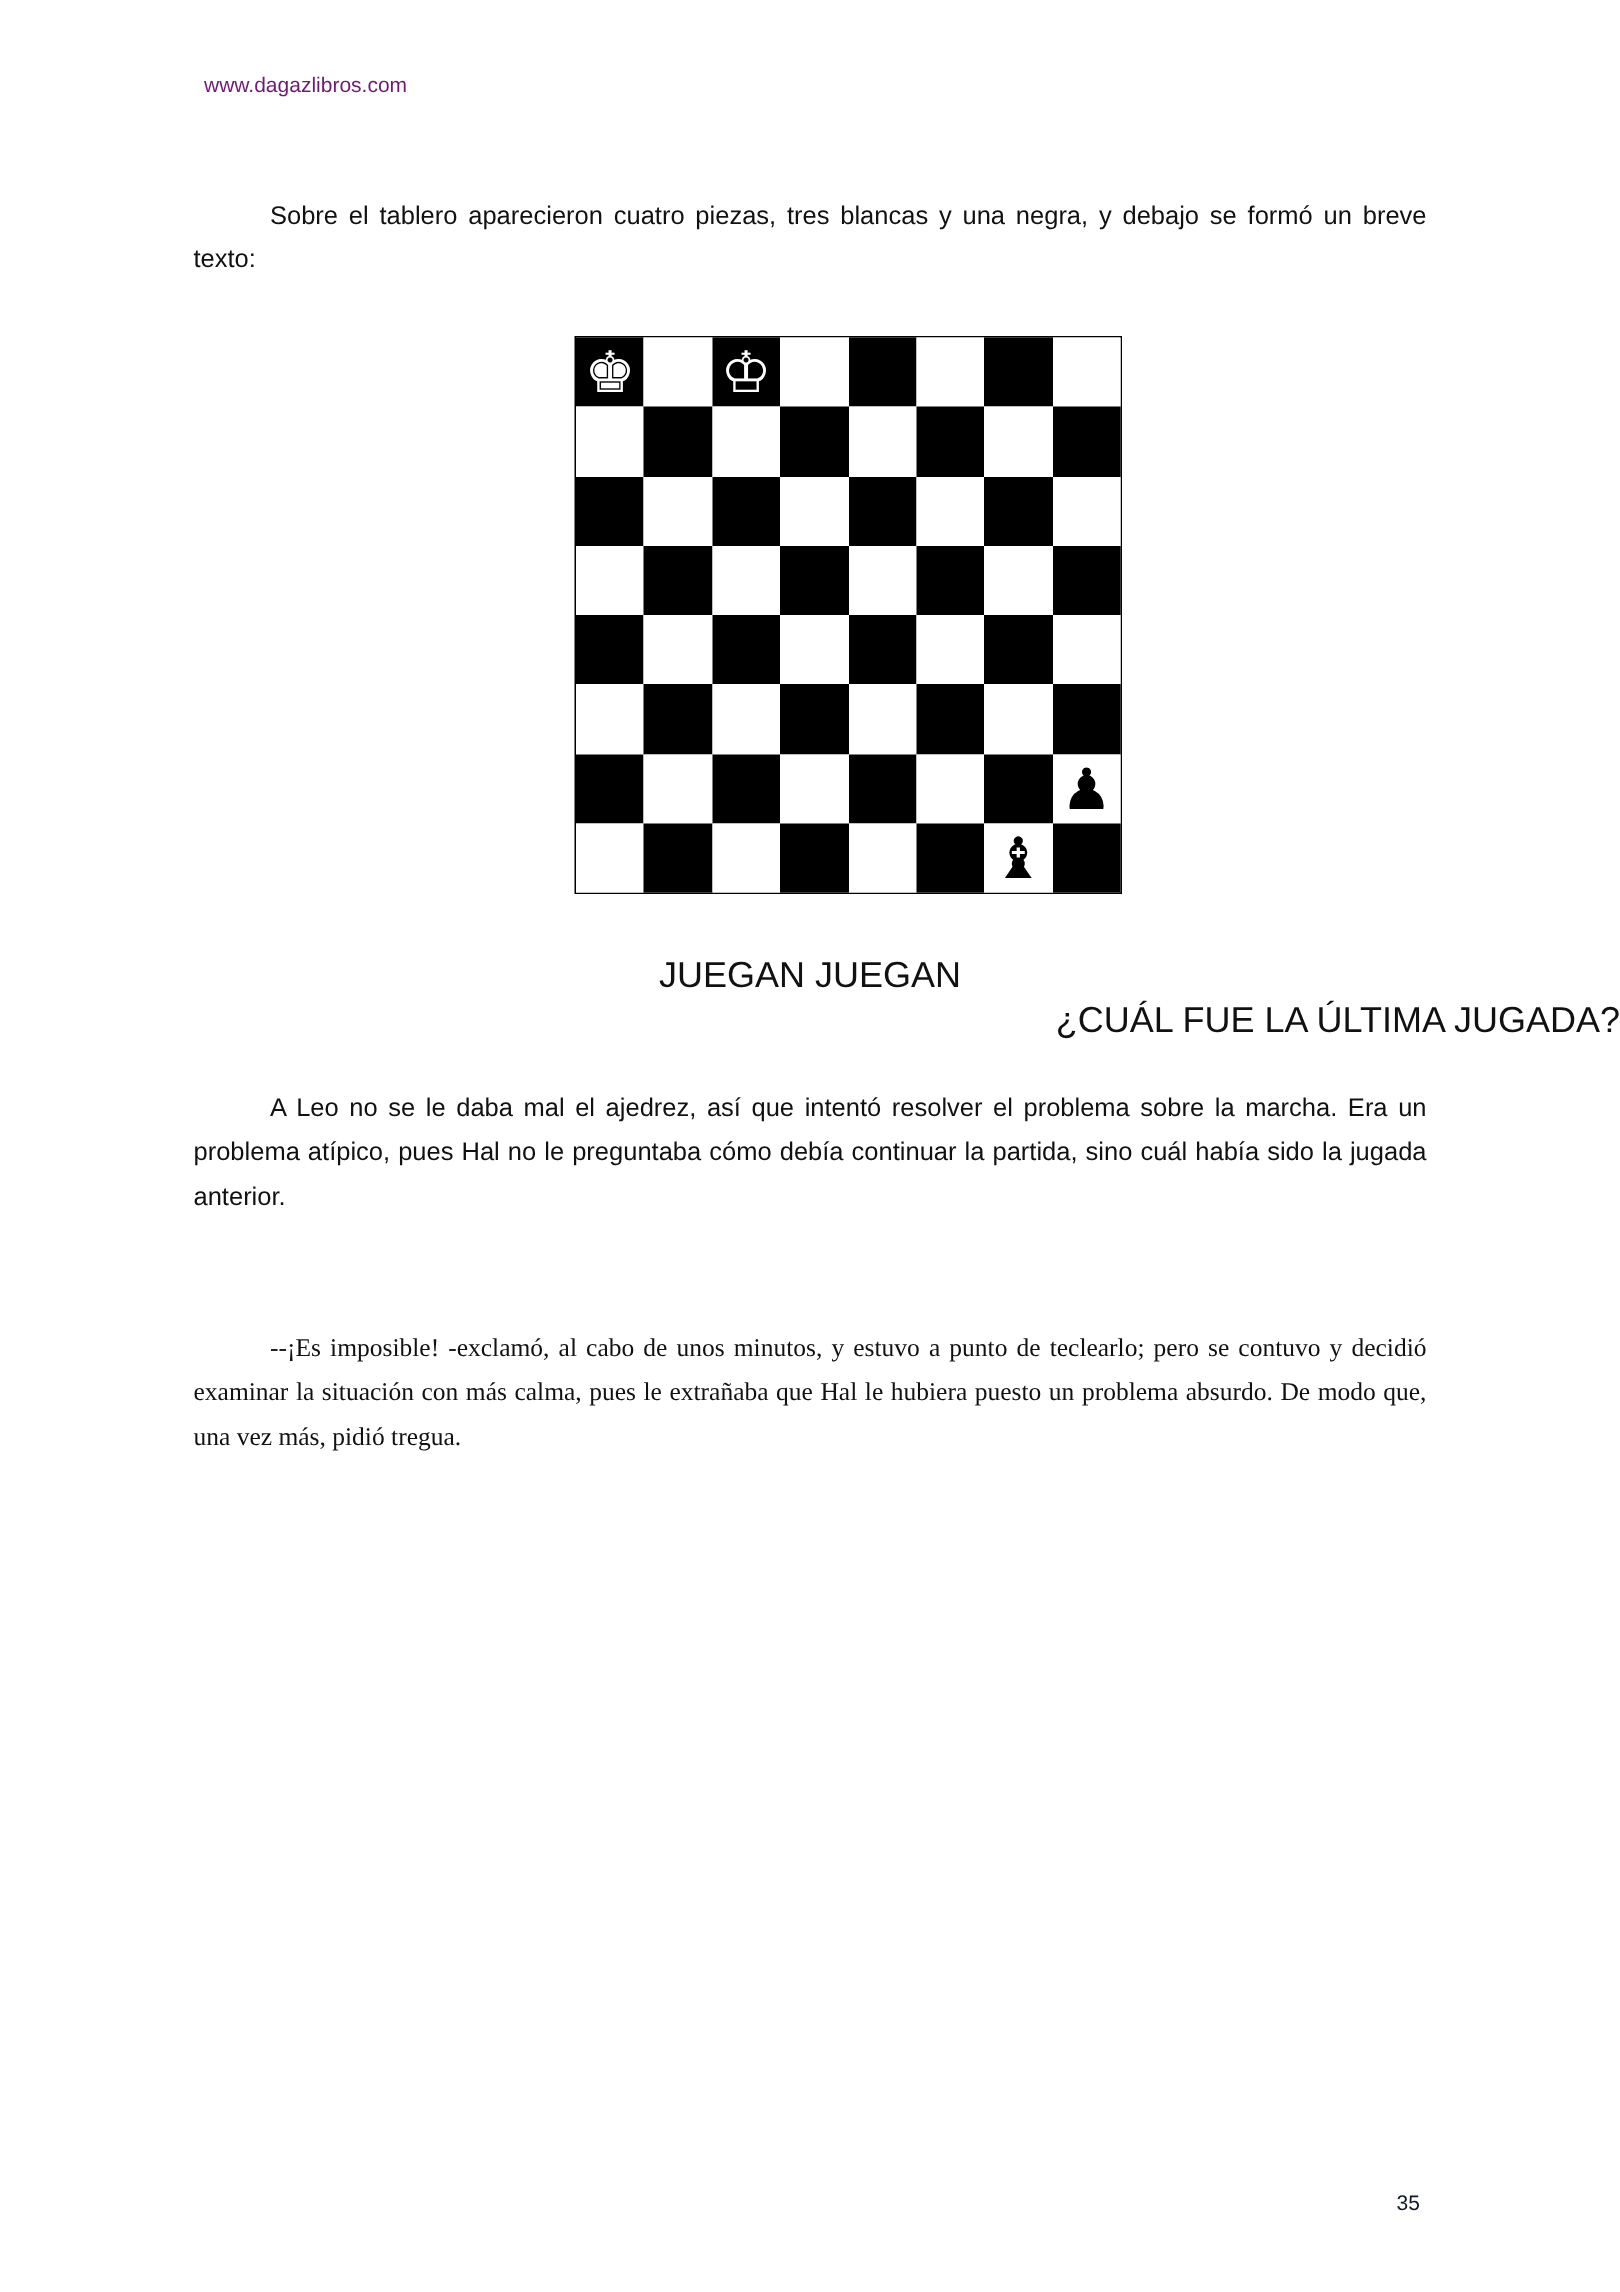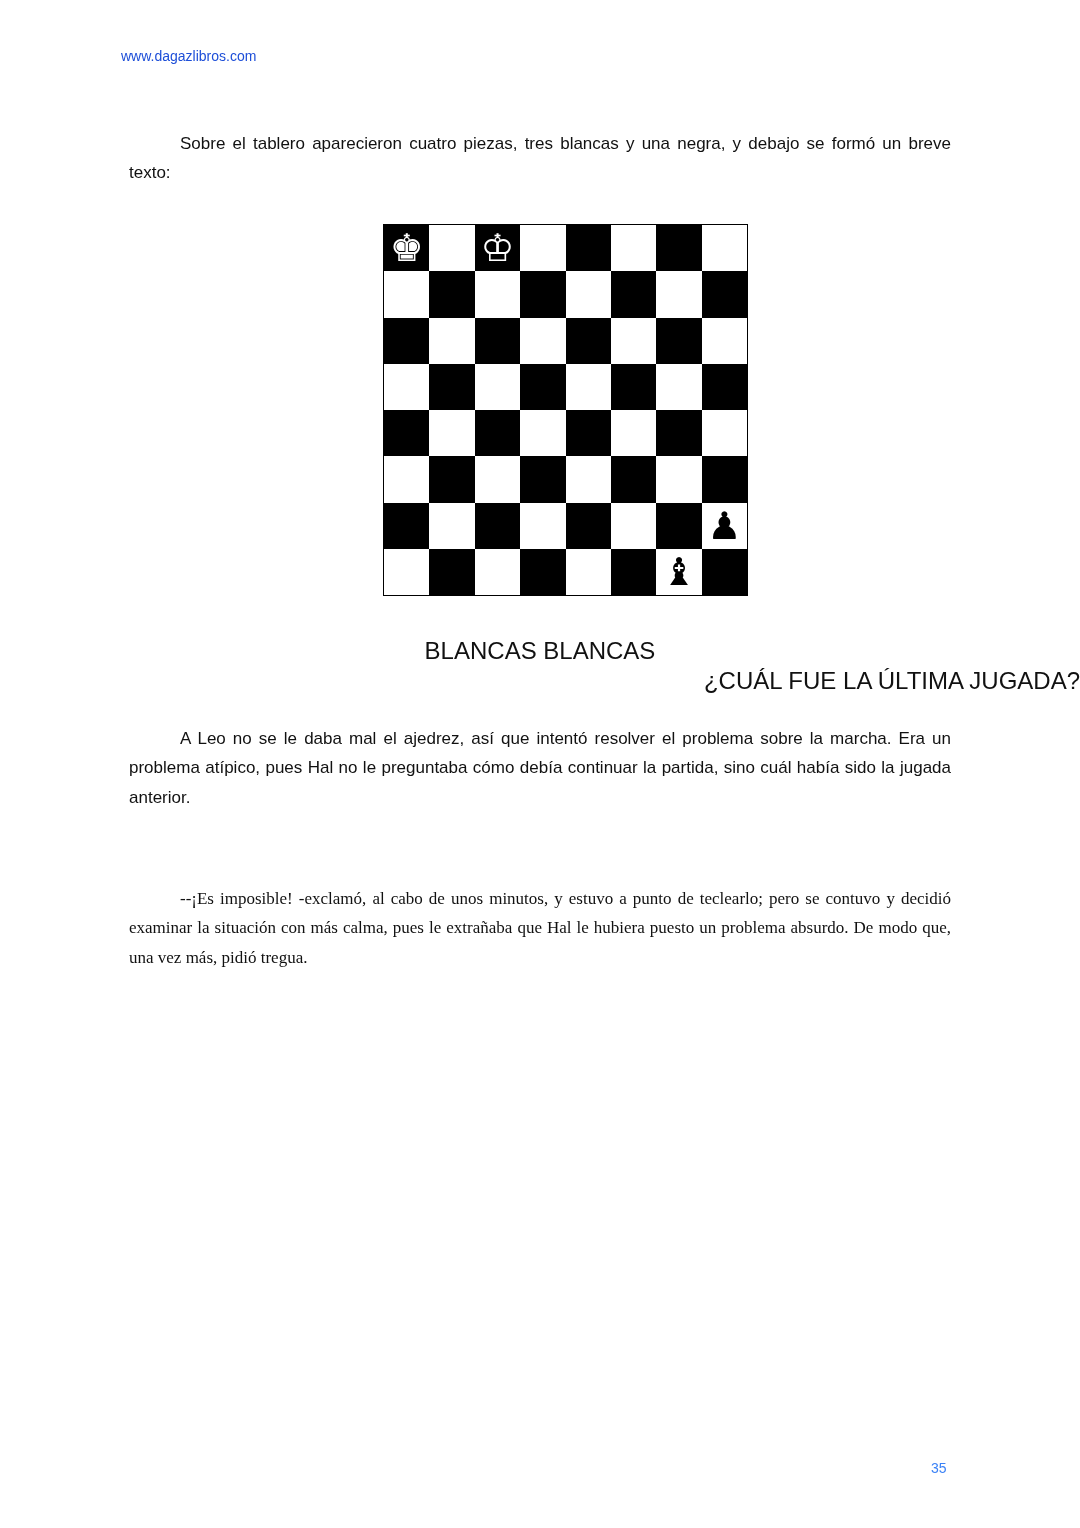--- a/index.html
+++ b/index.html
@@ -1,21 +1,21 @@
 <!DOCTYPE html>
 <html><head>
 <meta charset="utf-8">
 <style>
   html, body { margin: 0; padding: 0; }
   body {
     width: 1080px; height: 1528px; background: #ffffff; position: relative;
     font-family: "Liberation Sans", sans-serif; color: #111;
   }
   .header-url {
-    position: absolute; left: 121px; top: 48px; font-size: 14px; color: #1d4ed8;
+    position: absolute; left: 136px; top: 48px; font-size: 14px; color: #701a75;
   }
   .para {
     position: absolute; left: 129px; width: 822px; font-size: 17px; line-height: 29.3px;
     text-align: justify; text-align-last: left; margin: 0;
   }
   .para .indent { display: inline-block; width: 51px; }
   .p1 { top: 129px; }
   .p2 { top: 724px; }
   .p3 { top: 884px; font-family: Liberation Serif, serif; }
   .board {
@@ -27,21 +27,21 @@
   .sq.light { background: #fff; }
   .sq.dark { background: #000; }
   .piece { font-family: "DejaVu Sans", sans-serif; font-size: 38px; line-height: 1; }
   .sq.light .piece { color: #000; }
   .sq.dark .piece { color: #fff; }
   .caption {
     position: absolute; left: 0; width: 1080px; text-align: center; font-size: 24px; line-height: 30px;
   }
   .cap1 { top: 636px; }
   .cap2 { top: 666px; text-align: right; }
-  .page-num { position: absolute; left: 931px; top: 1460px; font-size: 14px; color: #3b82f6; }
+  .page-num { position: absolute; left: 931px; top: 1460px; font-size: 14px; color: #0f172a; }
 </style>
 </head>
 <body>
 
 <div class="header-url">www.dagazlibros.com</div>
 
 <p class="para p1"><span class="indent"></span><span>Sobre el tablero aparecieron cuatro piezas, tres blancas y una negra, y debajo se formó un breve texto:</span></p>
 
 <div class="board" id="board">
     <div class="sq dark">
@@ -111,20 +111,20 @@
     <div class="sq light"></div>
     <div class="sq dark"></div>
     <div class="sq light"></div>
     <div class="sq dark"></div>
     <div class="sq light">
       <span class="piece">♝</span>
     </div>
     <div class="sq dark"></div>
   </div>
 
-<div class="caption cap1">BLANCAS BLANCAS</div>
+<div class="caption cap1">JUEGAN JUEGAN</div>
 <div class="caption cap2">¿CUÁL FUE LA ÚLTIMA JUGADA?</div>
 
 <p class="para p2"><span class="indent"></span><span>A Leo no se le daba mal el ajedrez, así que intentó resolver el problema sobre la marcha. Era un problema atípico, pues Hal no le preguntaba cómo debía continuar la partida, sino cuál había sido la jugada anterior.</span></p>
 
 <p class="para p3"><span class="indent"></span><span>--¡Es imposible! -exclamó, al cabo de unos minutos, y estuvo a punto de teclearlo; pero se contuvo y decidió examinar la situación con más calma, pues le extrañaba que Hal le hubiera puesto un problema absurdo. De modo que, una vez más, pidió tregua.</span></p>
 
 <div class="page-num">35</div>
 
 </body></html>

